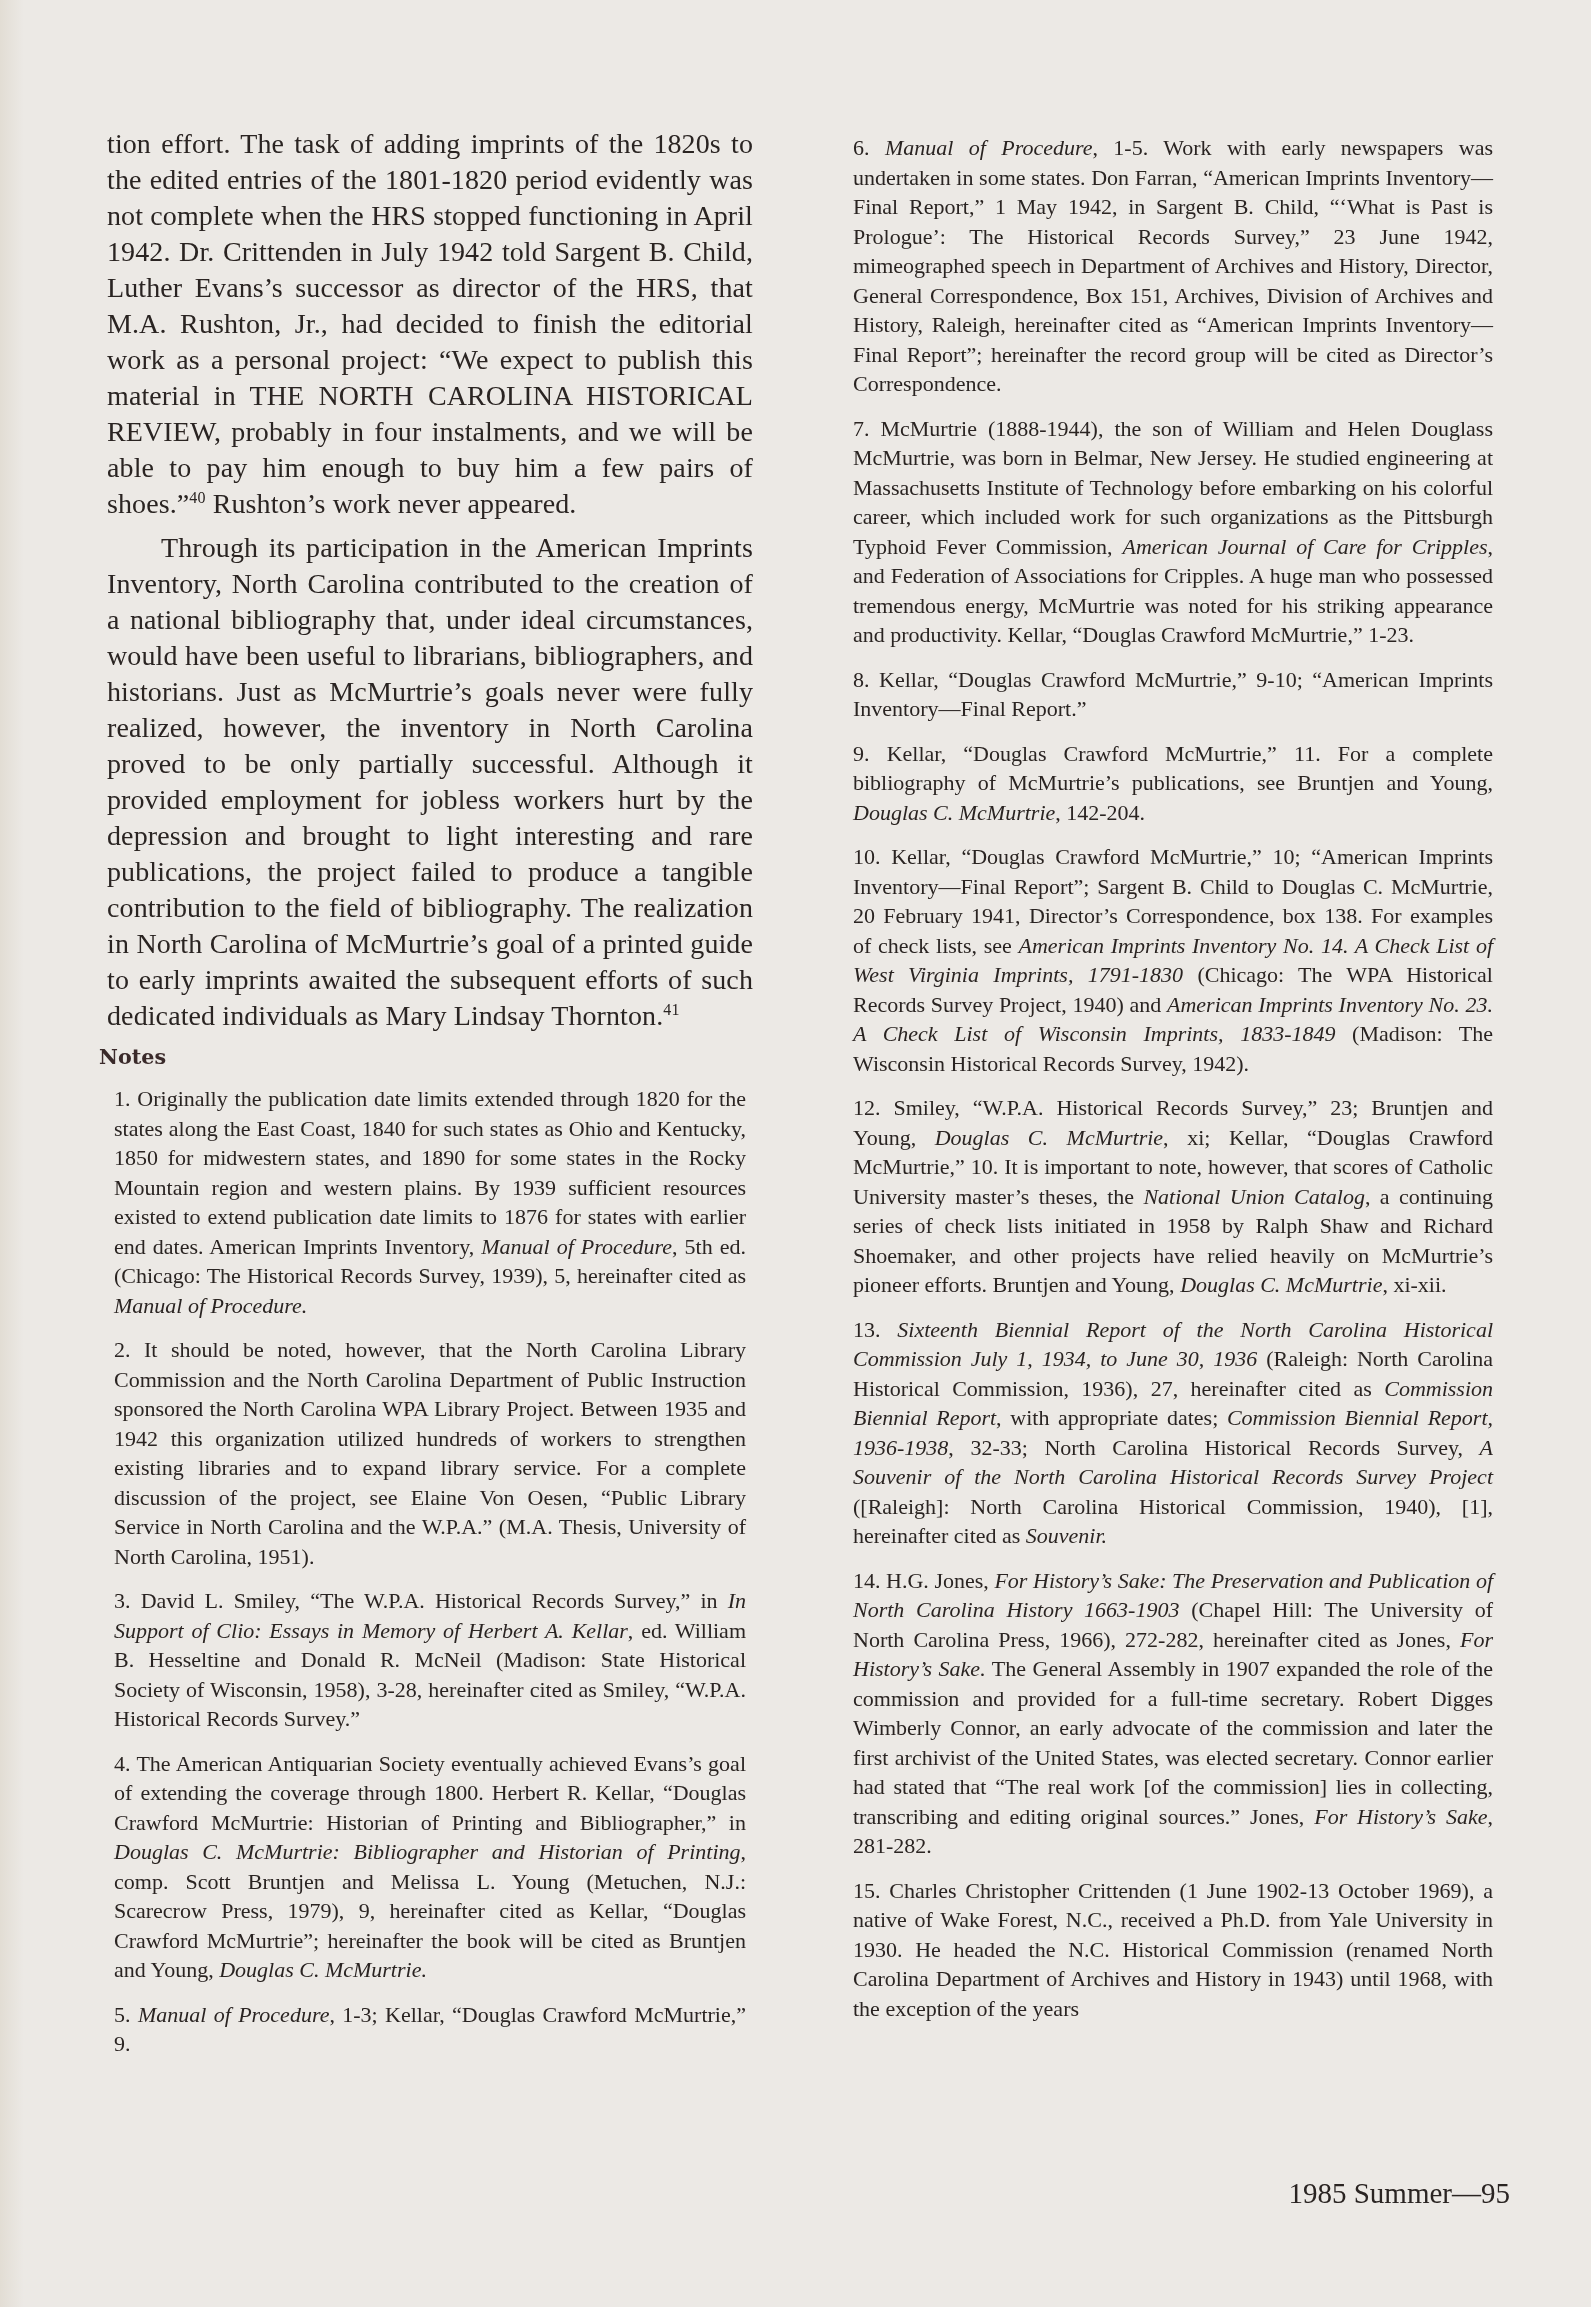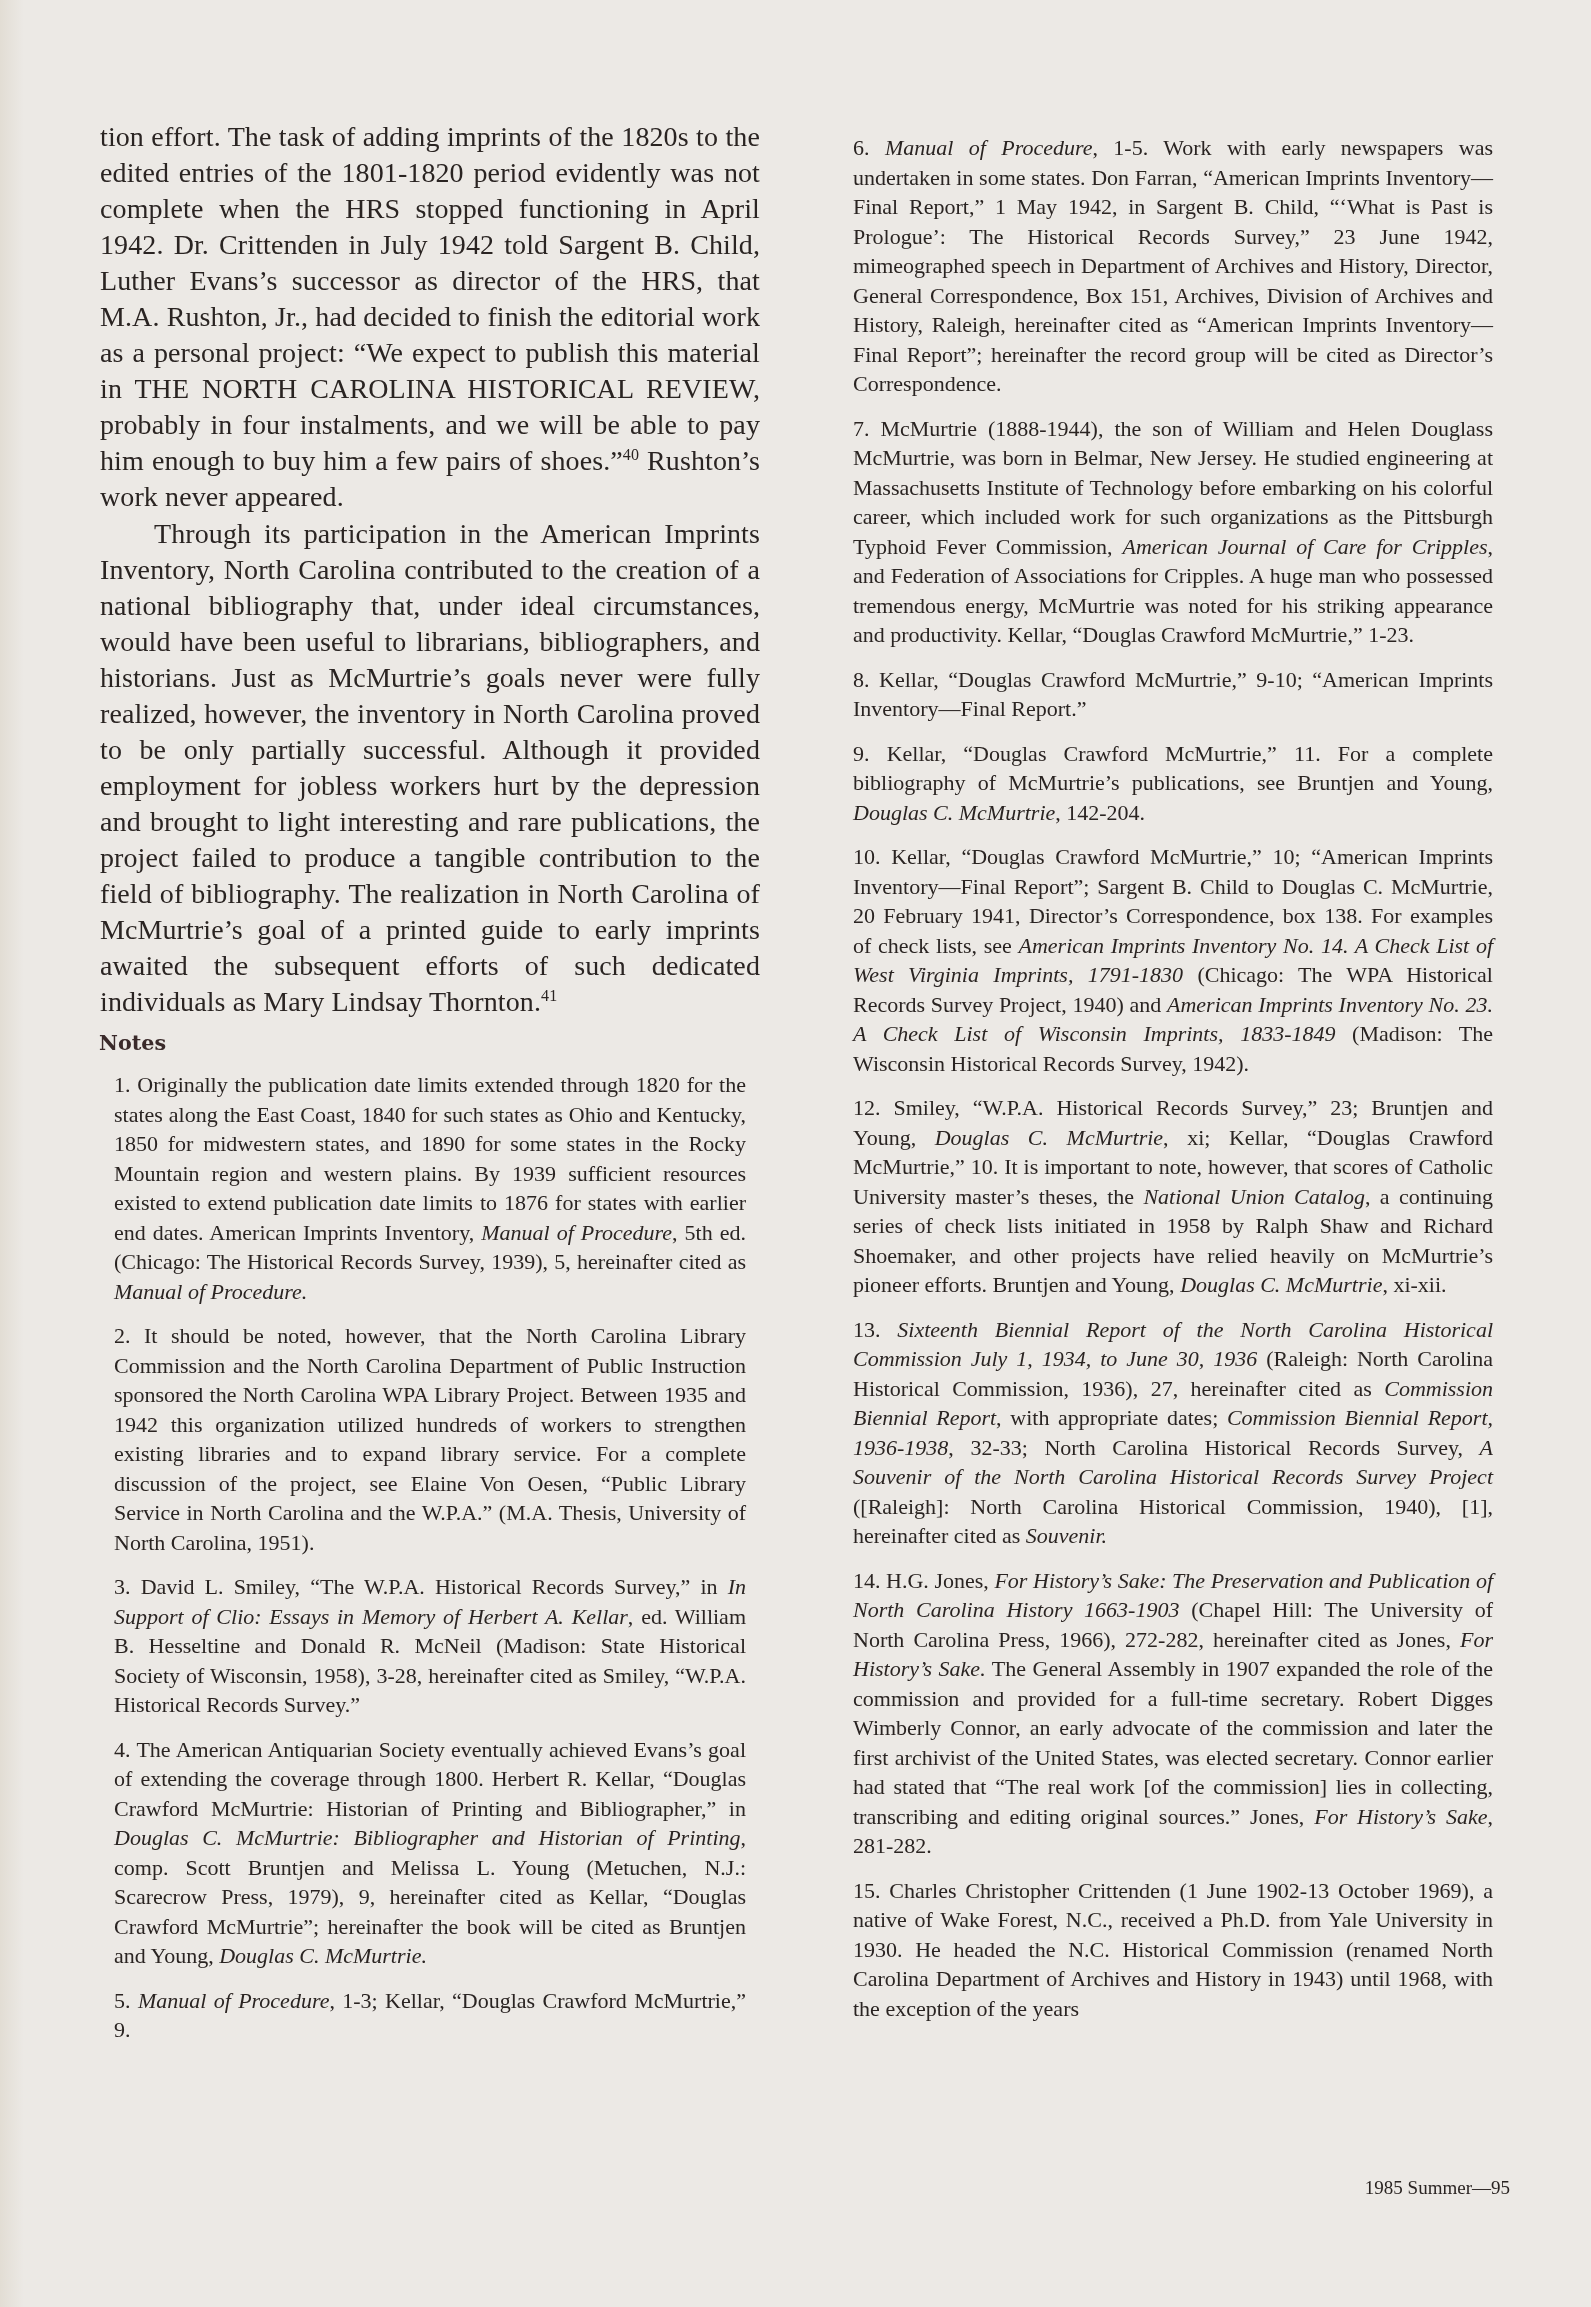--- a/index.html
+++ b/index.html
@@ -16,38 +16,38 @@
     background: linear-gradient(to right, #e2ddd4, #ece9e5);
   }
   .col-left {
     position: absolute; left: 99px; top: 118px; width: 662px;
   }
   .col-right {
     position: absolute; left: 838px; top: 118px; width: 670px;
   }
   .body-para {
     font-size: 28px; line-height: 36px;
-    text-align: justify; margin: 1px;
+    text-align: justify; margin: 8px;
     letter-spacing: 0.1px;
   }
   .body-para.indent { text-indent: 54px; }
   .body-para sup { font-size: 16px; line-height: 0; vertical-align: 10.3px; }
   .notes-heading {
     font-family: "DejaVu Serif", serif; font-weight: bold;
     font-size: 20.7px; text-align: left; margin: 11px 0 6.4px 0;
     color: #3a2a2a;
   }
   .note {
     font-size: 22px; line-height: 29.5px;
     text-align: justify; margin: 15px;
   }
   .note i { font-style: italic; }
   .footer {
     position: absolute; right: 81px; top: 2177px;
-    font-size: 19px; color: #2a2422;
+    font-size: 29px; color: #2a2422;
   }
 </style>
 </head>
 <body>
 
 <div class="page-shade"></div>
 
 <div class="col-left">
   <div id="body-text">
       <p class="body-para"><span>tion effort. The task of adding imprints of the 1820s to the edited entries of the 1801-1820 period evidently was not complete when the HRS stopped functioning in April 1942. Dr. Crittenden in July 1942 told Sargent B. Child, Luther Evans’s successor as director of the HRS, that M.A. Rushton, Jr., had decided to finish the editorial work as a personal project: “We expect to publish this material in THE NORTH CAROLINA HISTORICAL REVIEW, probably in four instalments, and we will be able to pay him enough to buy him a few pairs of shoes.”</span><sup>40</sup><span> Rushton’s work never appeared.</span></p>

